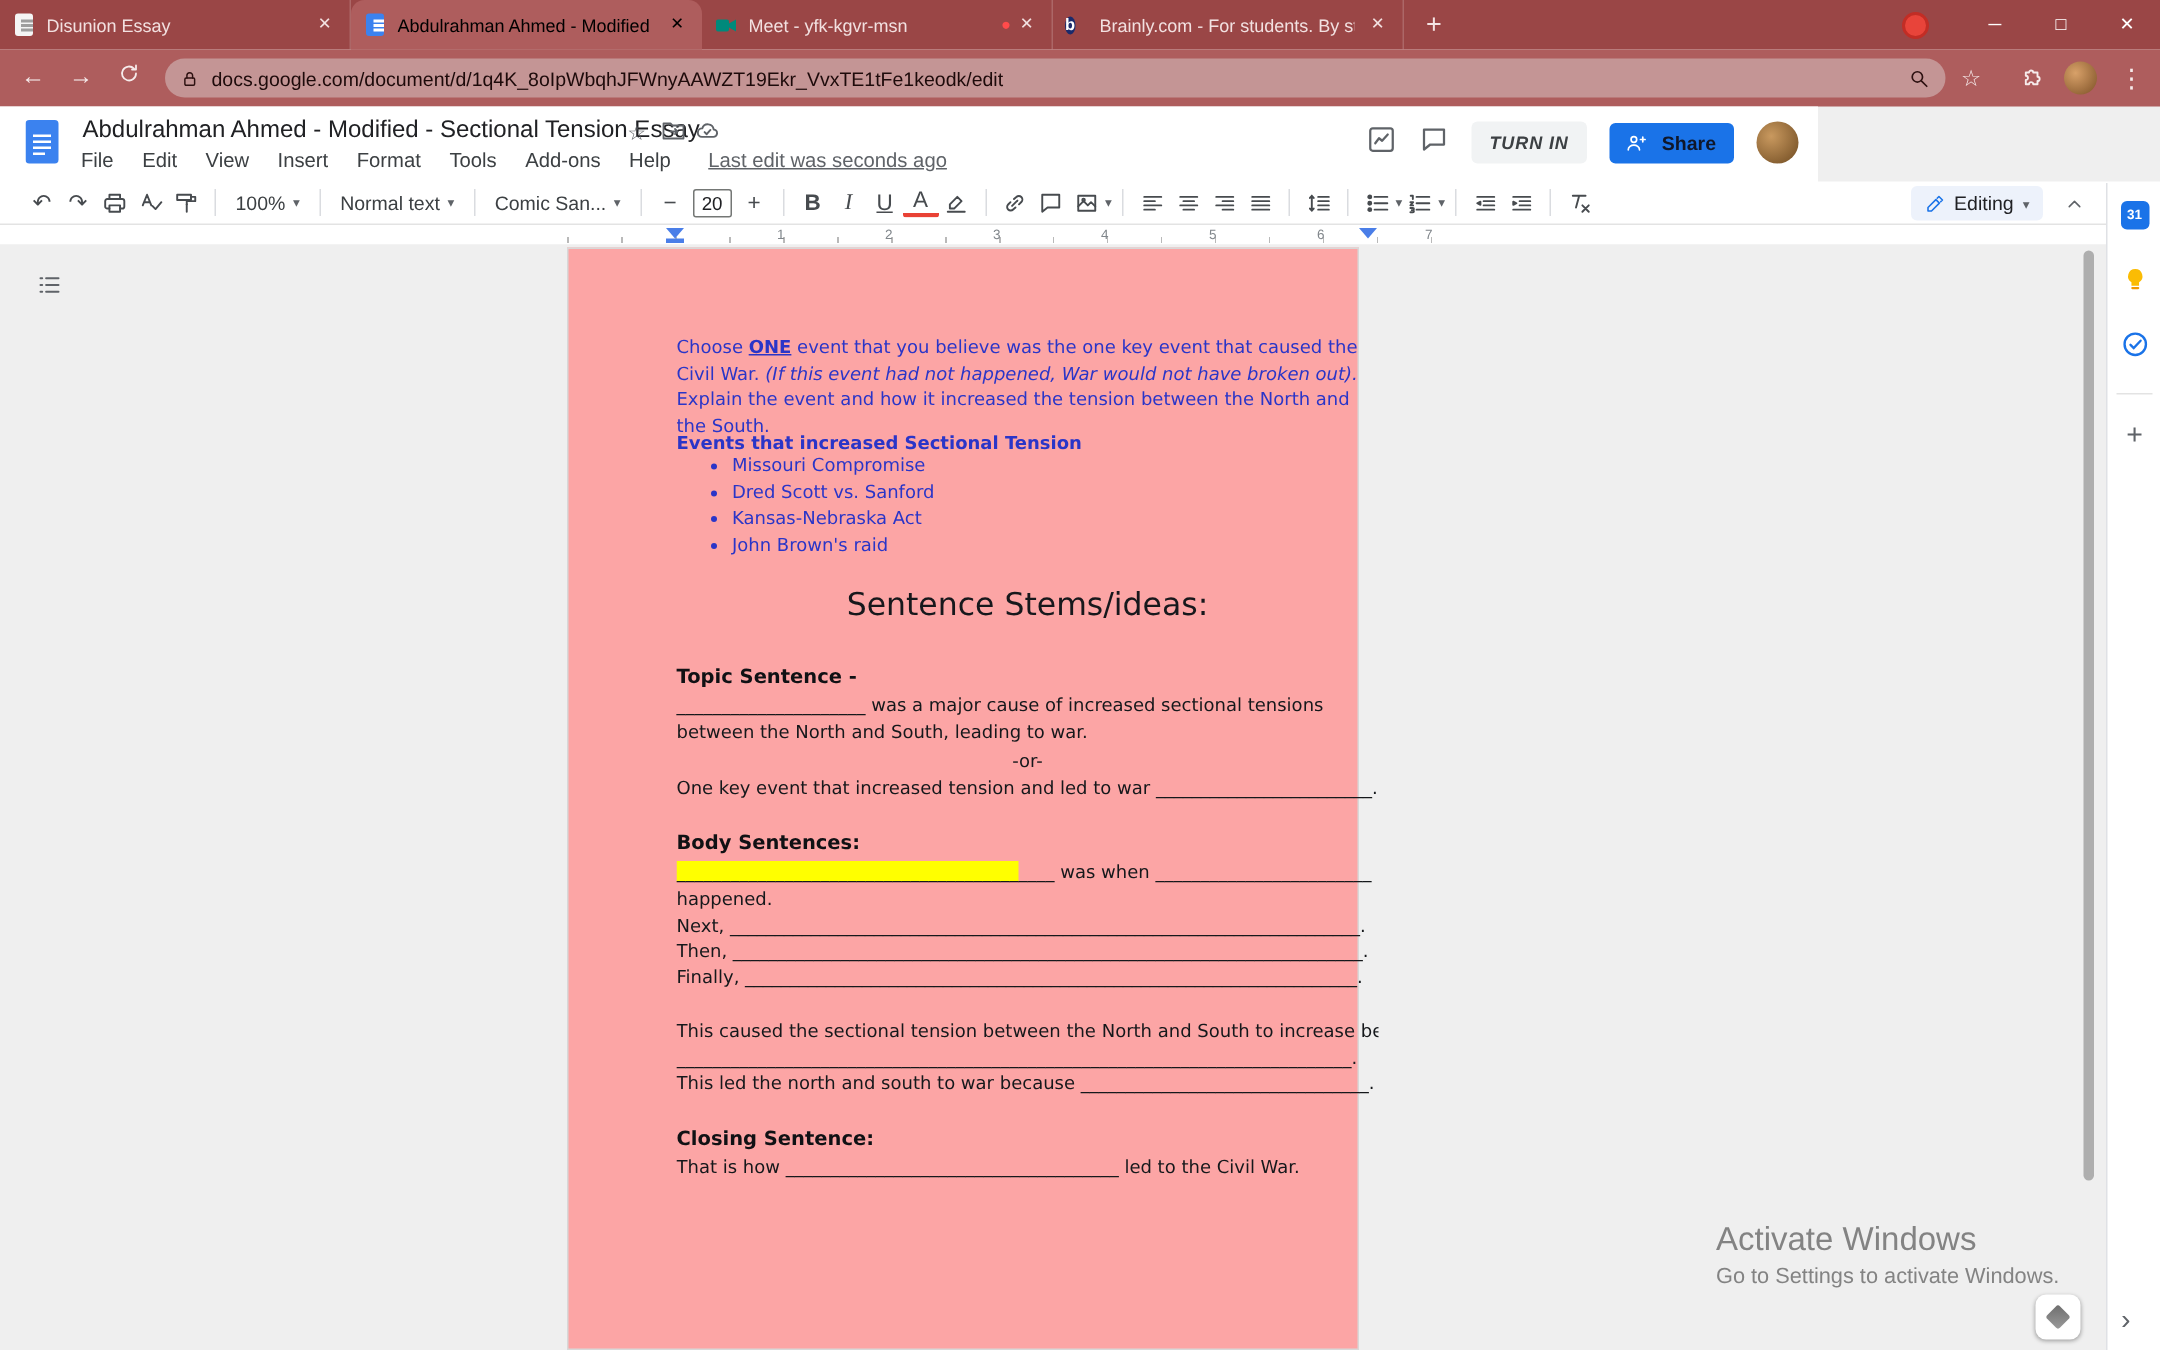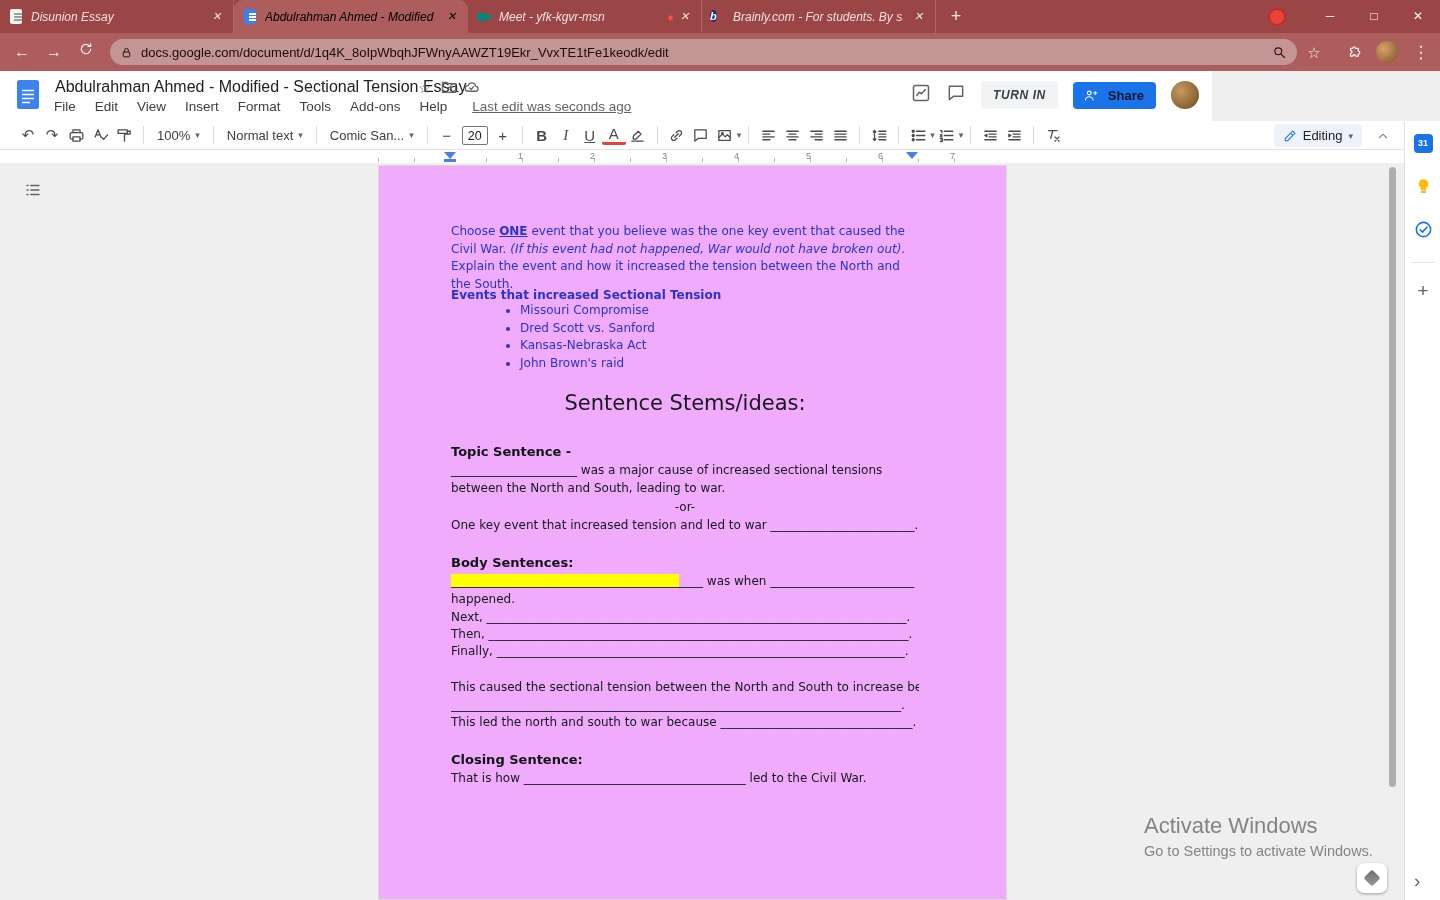--- a/index.html
+++ b/index.html
@@ -2,21 +2,21 @@
 <html><head>
 <meta charset="utf-8">
 <style>
   * { margin:0; padding:0; box-sizing:border-box; }
   html,body { width:1440px; height:900px; }
   body { font-family:"Liberation Sans",sans-serif; background:#efefef; }
   .screen { position:relative; width:1440px; height:900px; overflow:hidden; background:#efefef; }
 
   
   .tabstrip { position:absolute; left:0; top:0; width:1440px; height:33px; background:#9a4646; display:flex; align-items:flex-end; }
-  .tab { position:relative; width:234px; height:33px; display:flex; align-items:center; padding:0 8px; color:#f2e0e0; font-size:12px; border-right:1px solid rgba(255,255,255,.18); cursor:default;font-style:italic; }
+  .tab { position:relative; width:234px; height:33px; display:flex; align-items:center; padding:0 8px; color:#f2e0e0; font-size:12px; border-right:1px solid rgba(255,255,255,.18); cursor:default; }
   .tab.active { background:#ae5d5d; border-radius:9px 9px 0 0; color:#000000; border-right:none; }
   .tab-title { flex:1; white-space:nowrap; overflow:hidden; margin:0 7px; }
   .tab-close { width:17px; height:17px; line-height:16px; text-align:center; border-radius:50%; font-size:11px; flex:none; }
   .favicon { width:16px; height:16px; flex:none; position:relative; }
   .fav-page { background:#f5f5f5; border-radius:2px; width:12px; height:15px; margin:0 2px; }
   .fav-page:after { content:""; position:absolute; left:4px; top:4px; width:8px; height:1.5px; background:#9e9e9e; box-shadow:0 3px 0 #9e9e9e, 0 6px 0 #9e9e9e; }
   .fav-docs { background:#3b82ef; border-radius:2px; width:12px; height:15px; margin:0 2px; }
   .fav-docs:after { content:""; position:absolute; left:4.5px; top:4px; width:7px; height:1.5px; background:#fff; box-shadow:0 3px 0 #fff, 0 6px 0 #fff; }
   .fav-brainly { background:#1b2a6b; border-radius:50%; width:15px; height:15px; color:#fff; font-size:11px; font-weight:bold; text-align:center; line-height:15px; }
   .rec-dot { color:#ff4b4b; font-size:11px; margin-right:2px; }
@@ -58,21 +58,21 @@
   .ruler { position:absolute; left:0; top:150px; width:1440px; height:13px; background:#fff; }
   .ruler-ticks { position:absolute; left:378px; top:0; width:612px; height:13px;
     background-image:repeating-linear-gradient(90deg,#b9b9b9 0 1px,transparent 1px 36px);
     background-size:612px 4px; background-position:0 8px; background-repeat:no-repeat; }
   .rnum { position:absolute; top:1px; font-size:9px; color:#80868b; }
   .mark-tri { position:absolute; top:2px; width:0; height:0; border:6px solid transparent; border-top:7px solid #4a7ee8; }
   .mark-bar { position:absolute; top:9px; width:12px; height:3px; background:#4a7ee8; }
 
   
   .canvas { position:absolute; left:0; top:163px; width:1404px; height:737px; background:#efefef; }
-  .page { position:absolute; left:378px; top:2px; width:629px; height:735px; background:#f0abfc; border:1px solid #d8d8d8;text-decoration:underline; }
+  .page { position:absolute; left:378px; top:2px; width:528px; height:735px; background:#fca5a5; border:1px solid #d8d8d8;text-decoration:underline; }
   .outline-ico { position:absolute; left:24px; top:18px; width:18px; height:18px; }
   .vscroll { position:absolute; left:1389px; top:4px; width:7px; height:620px; background:#aeaeae; border-radius:4px; }
   .watermark { position:absolute; left:1144px; top:650px; color:rgba(112,112,112,.85); }
   .wm1 { font-size:22px; }
   .wm2 { font-size:14.5px; margin-top:4px; }
   .explore { position:absolute; left:1357px; top:700px; width:30px; height:30px; background:#fff; border-radius:7px; box-shadow:0 1px 3px rgba(0,0,0,.35); display:flex; align-items:center; justify-content:center; }
   .explore-diamond { width:12px; height:12px; background:linear-gradient(135deg,#6d6d6d,#9b9b9b); transform:rotate(45deg); border-radius:2px; }
 
   
   .rail { position:absolute; left:1404px; top:122px; width:36px; height:778px; background:#fff; border-left:1px solid #dfe1e5; }
@@ -403,21 +403,21 @@
     </div>
 
     <div class="page doc-text">
 
       <div class="blk blue" style="top:57px;">
         <span>Choose </span><span style="font-weight:bold; text-decoration:underline;">ONE</span><span> event that you believe was the one key event that caused the Civil War.  </span><span style="font-style:italic;">(If this event had not happened, War would not have broken out).</span><span>  Explain the event and how it increased the tension between the North and the South.</span>
       </div>
 
       <div class="blk blue" style="top:121px; font-weight:bold;">Events that increased Sectional Tension</div>
 
-      <ul class="evul blue" style="left:109px; width:220px;margin-left:32px;">
+      <ul class="evul blue" style="left:109px; width:220px;">
         <li>Missouri Compromise</li>
         <li>Dred Scott vs. Sanford</li>
         <li>Kansas-Nebraska Act</li>
         <li>John Brown's raid</li>
       </ul>
 
       <div class="stems">Sentence Stems/ideas:</div>
 
       <div class="blk boldlbl" style="top:277px;">Topic Sentence -</div>
       <div class="blk" style="top:296px;">_____________________ was a major cause of increased sectional tensions between the North and South, leading to war.</div>

